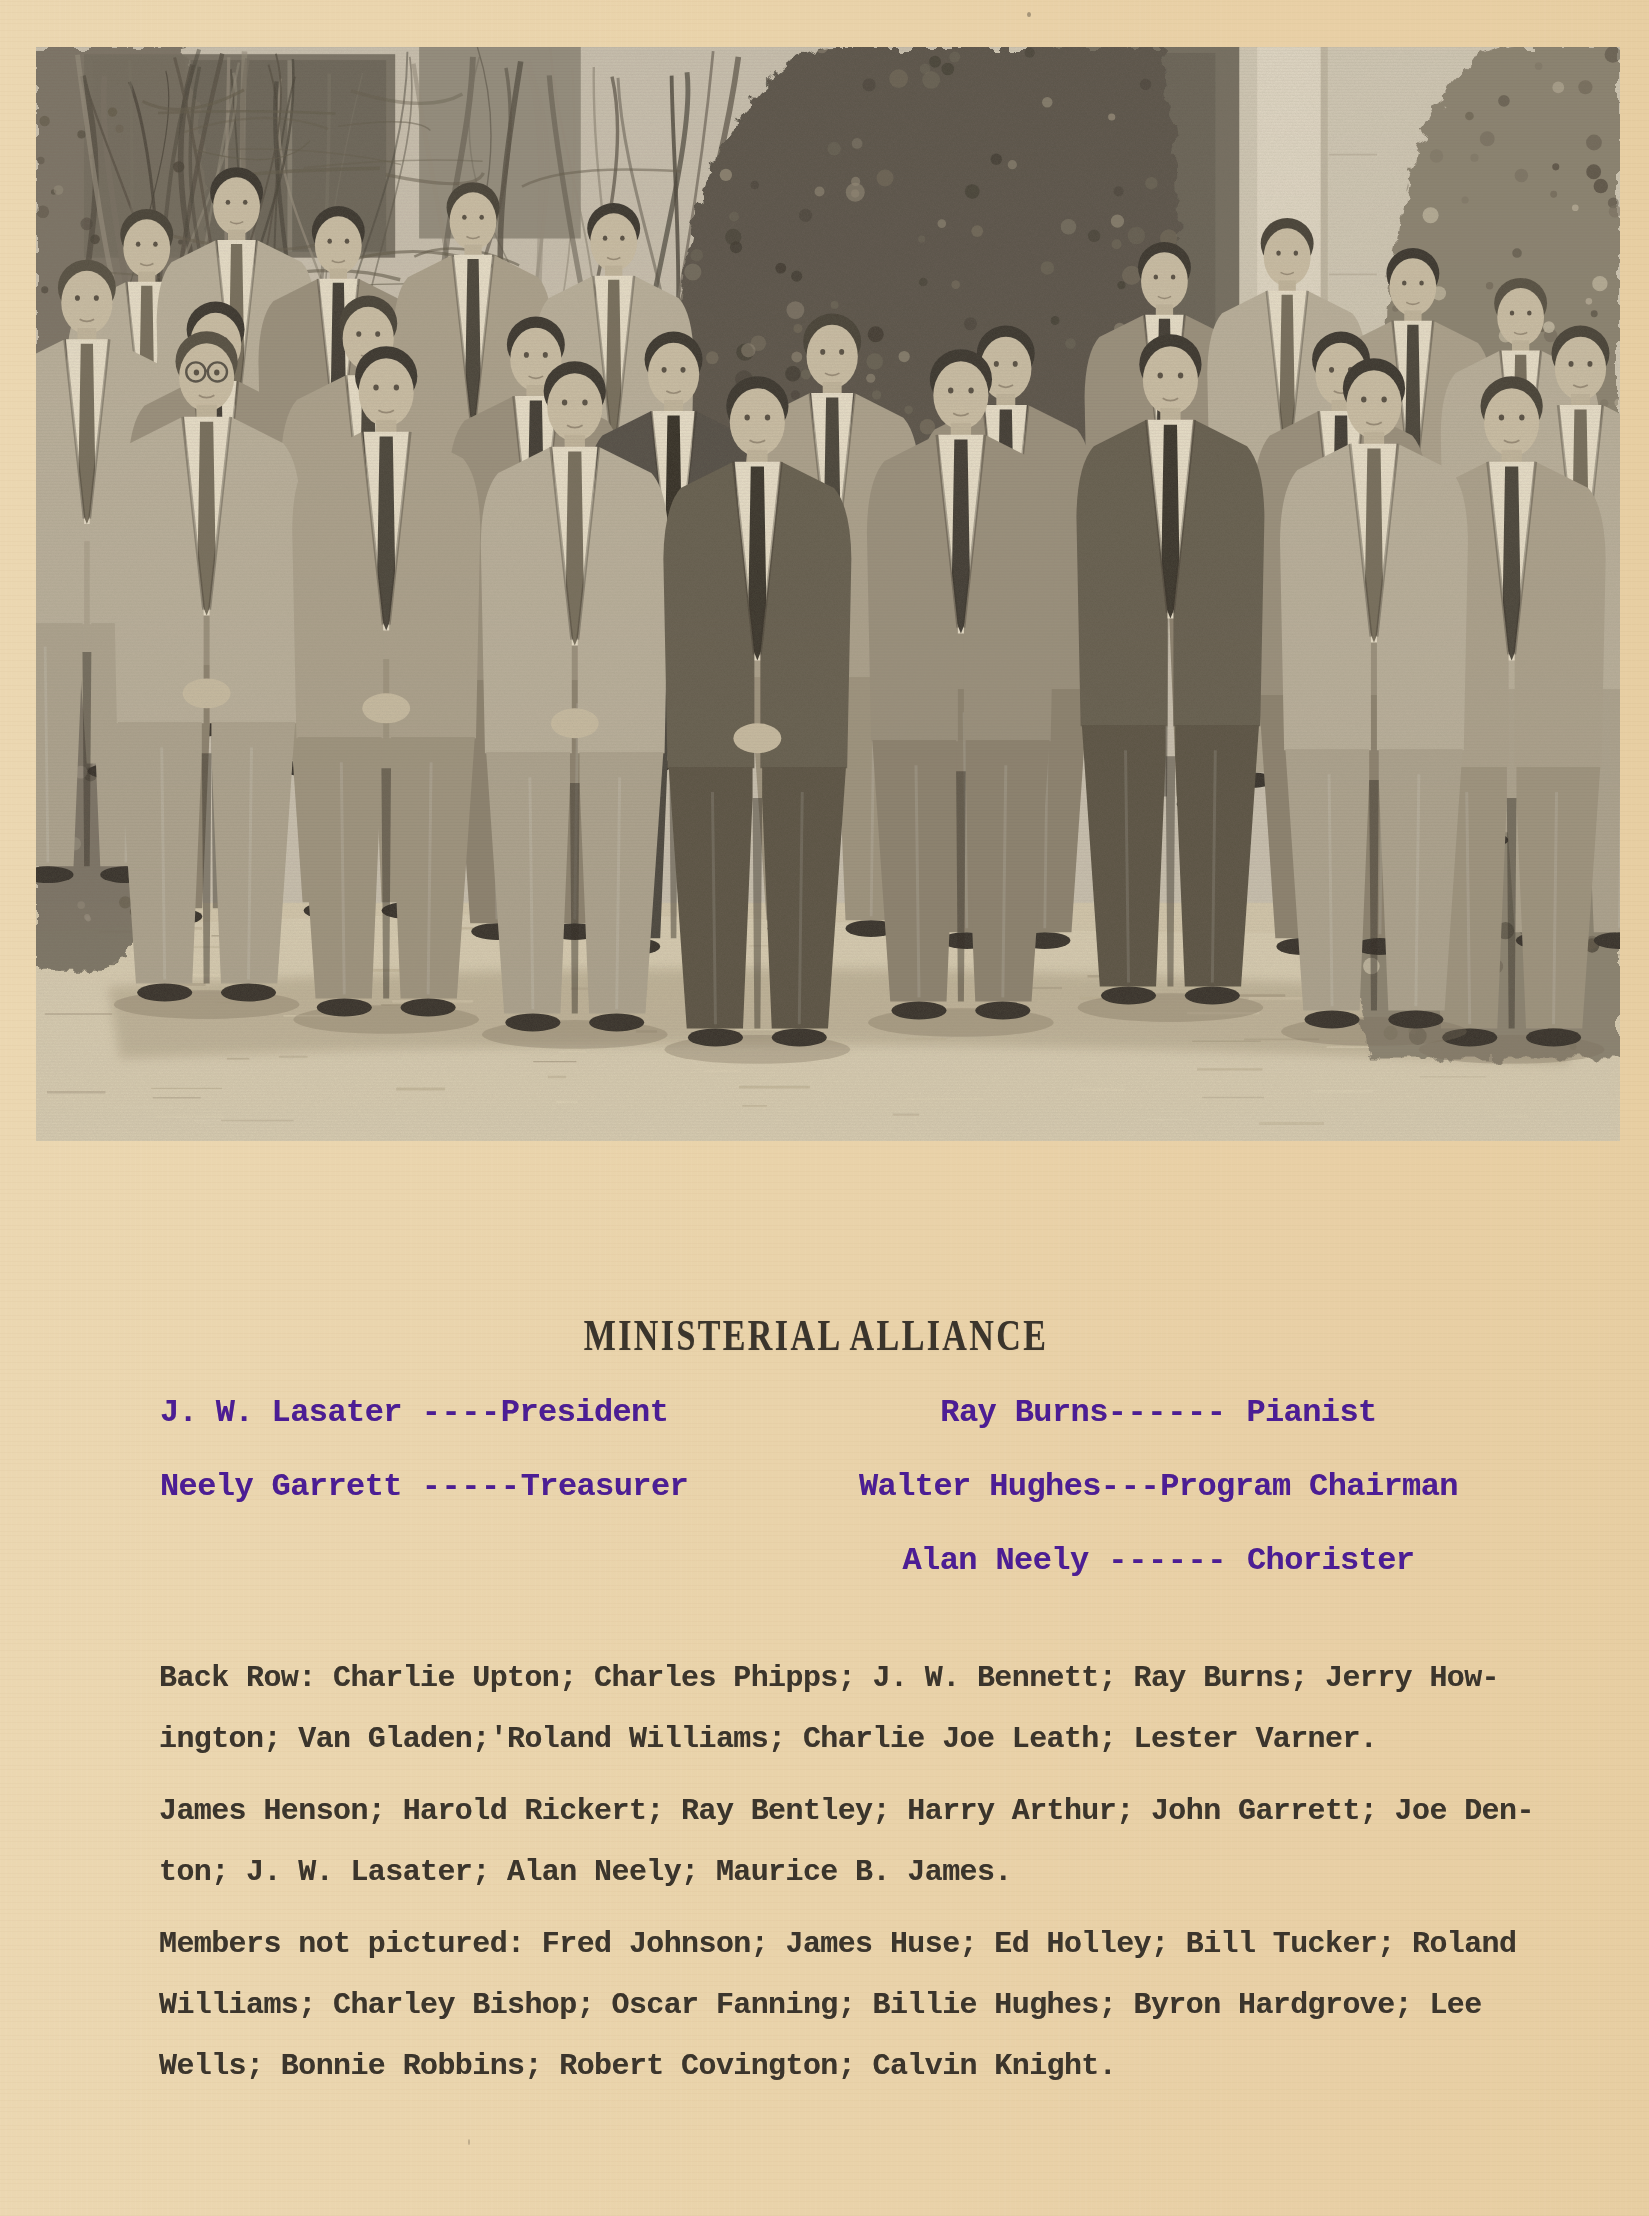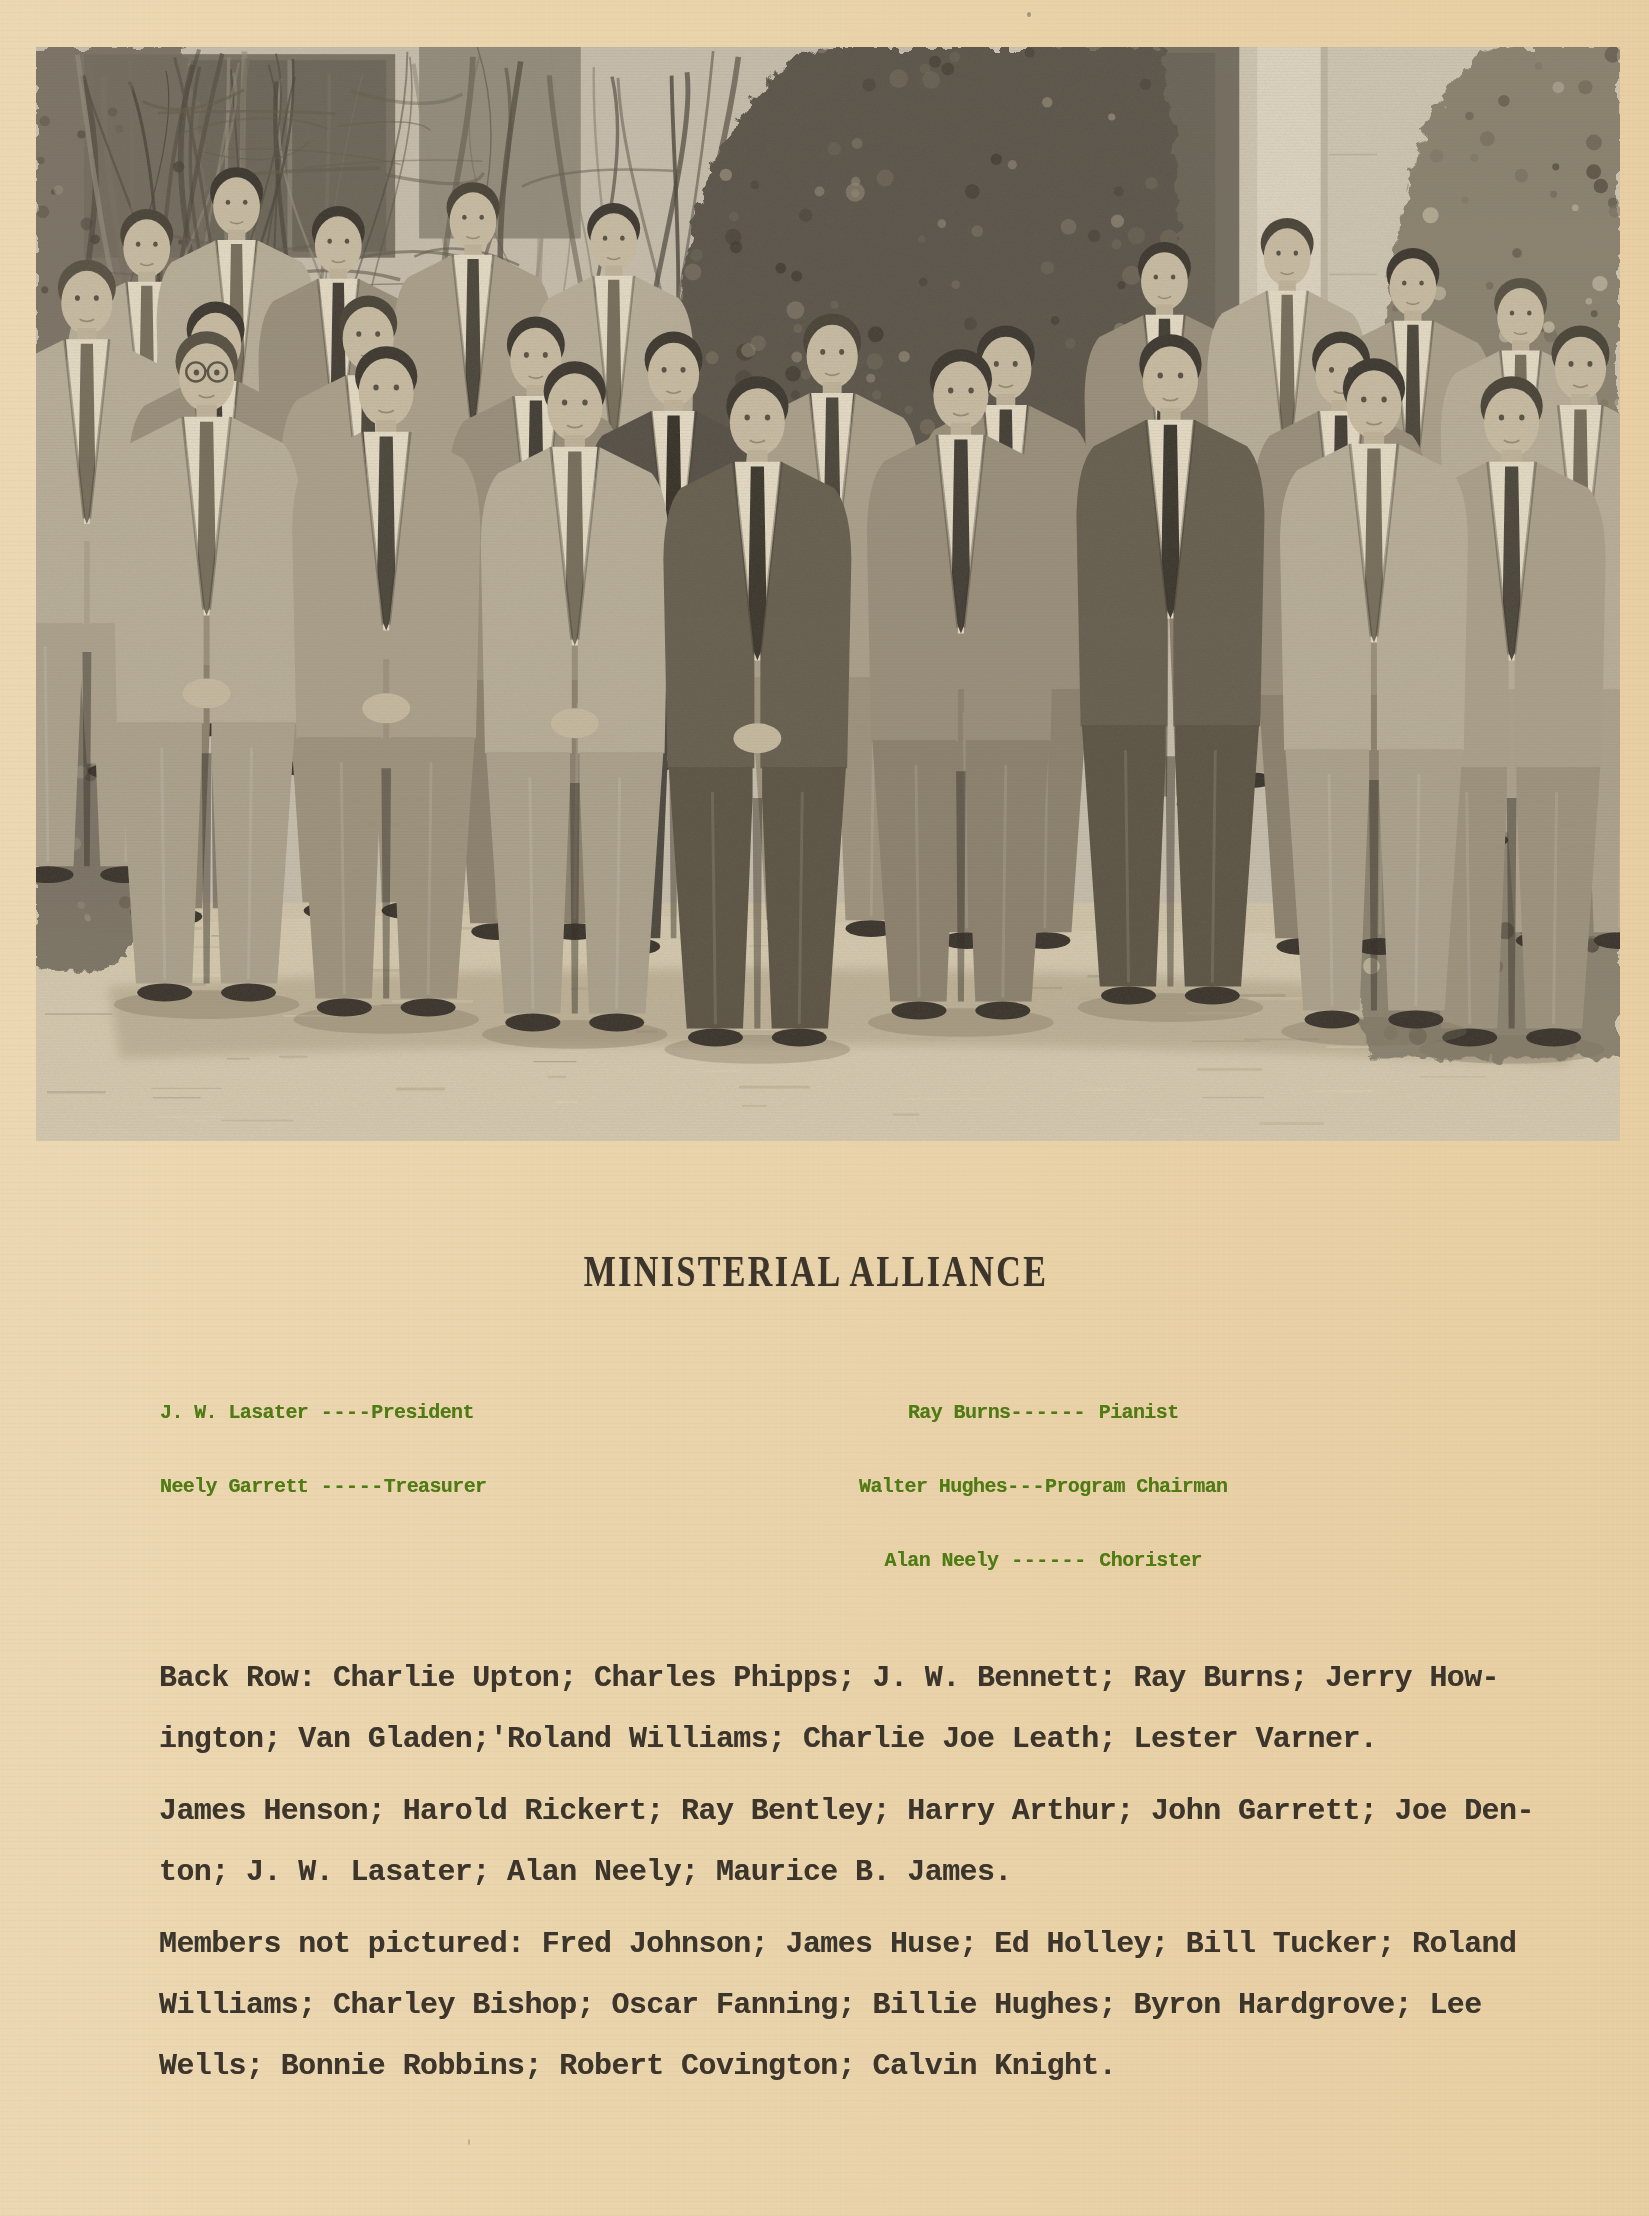--- a/index.html
+++ b/index.html
@@ -14,32 +14,32 @@
     font-family:"Liberation Mono","DejaVu Sans Mono",monospace;
     color:#3a342b;
   }
   .sheet{position:absolute;inset:0;}
   .photo-frame{
     position:absolute;left:36px;top:47px;width:1584px;height:1094px;margin:0;
     background:#c7bfae;box-shadow:0 0 0 0.6px rgba(120,105,80,.35) inset;
   }
   .photo-frame svg{display:block;width:100%;height:100%;}
   .title{
-    position:absolute;left:0;top:1246px;width:1632px;margin:0;
+    position:absolute;left:0;top:1310px;width:1632px;margin:0;
     text-align:center;font-size:34px;font-weight:700;letter-spacing:2.4px;
     font-family:"Liberation Serif","DejaVu Serif",serif;
     color:#3b352c;text-shadow:0 0 0.6px rgba(59,53,44,.45);
   }
   .title span{display:inline-block;transform:scaleY(1.32);transform-origin:top center;}
   .officer-col{position:absolute;top:1396px;}
   .officer-col.left{left:160px;}
   .officer-col.right{left:859px;text-align:center;}
   .officer-row{
-    font-size:20px;font-weight:700;letter-spacing:-0.6px;line-height:34px;
-    margin-bottom:40px;white-space:pre;color:#4d7c0f;
+    font-size:32px;font-weight:700;letter-spacing:-0.6px;line-height:34px;
+    margin-bottom:40px;white-space:pre;color:#4c1d95;
     text-shadow:0 0 0.6px rgba(59,53,44,.4);
   }
   .o-dashes{letter-spacing:0.6px;}
   .roster{position:absolute;left:159px;top:1648px;width:1395px;}
   .roster-par{
     margin:0 0 10.8px 0;font-size:30px;font-weight:700;letter-spacing:-0.6px;
     line-height:61px;white-space:pre-line;color:#3b352c;
     text-shadow:0 0 0.6px rgba(59,53,44,.4);
   }
   .speck{position:absolute;border-radius:50%;background:#6f6452;opacity:.55;}

